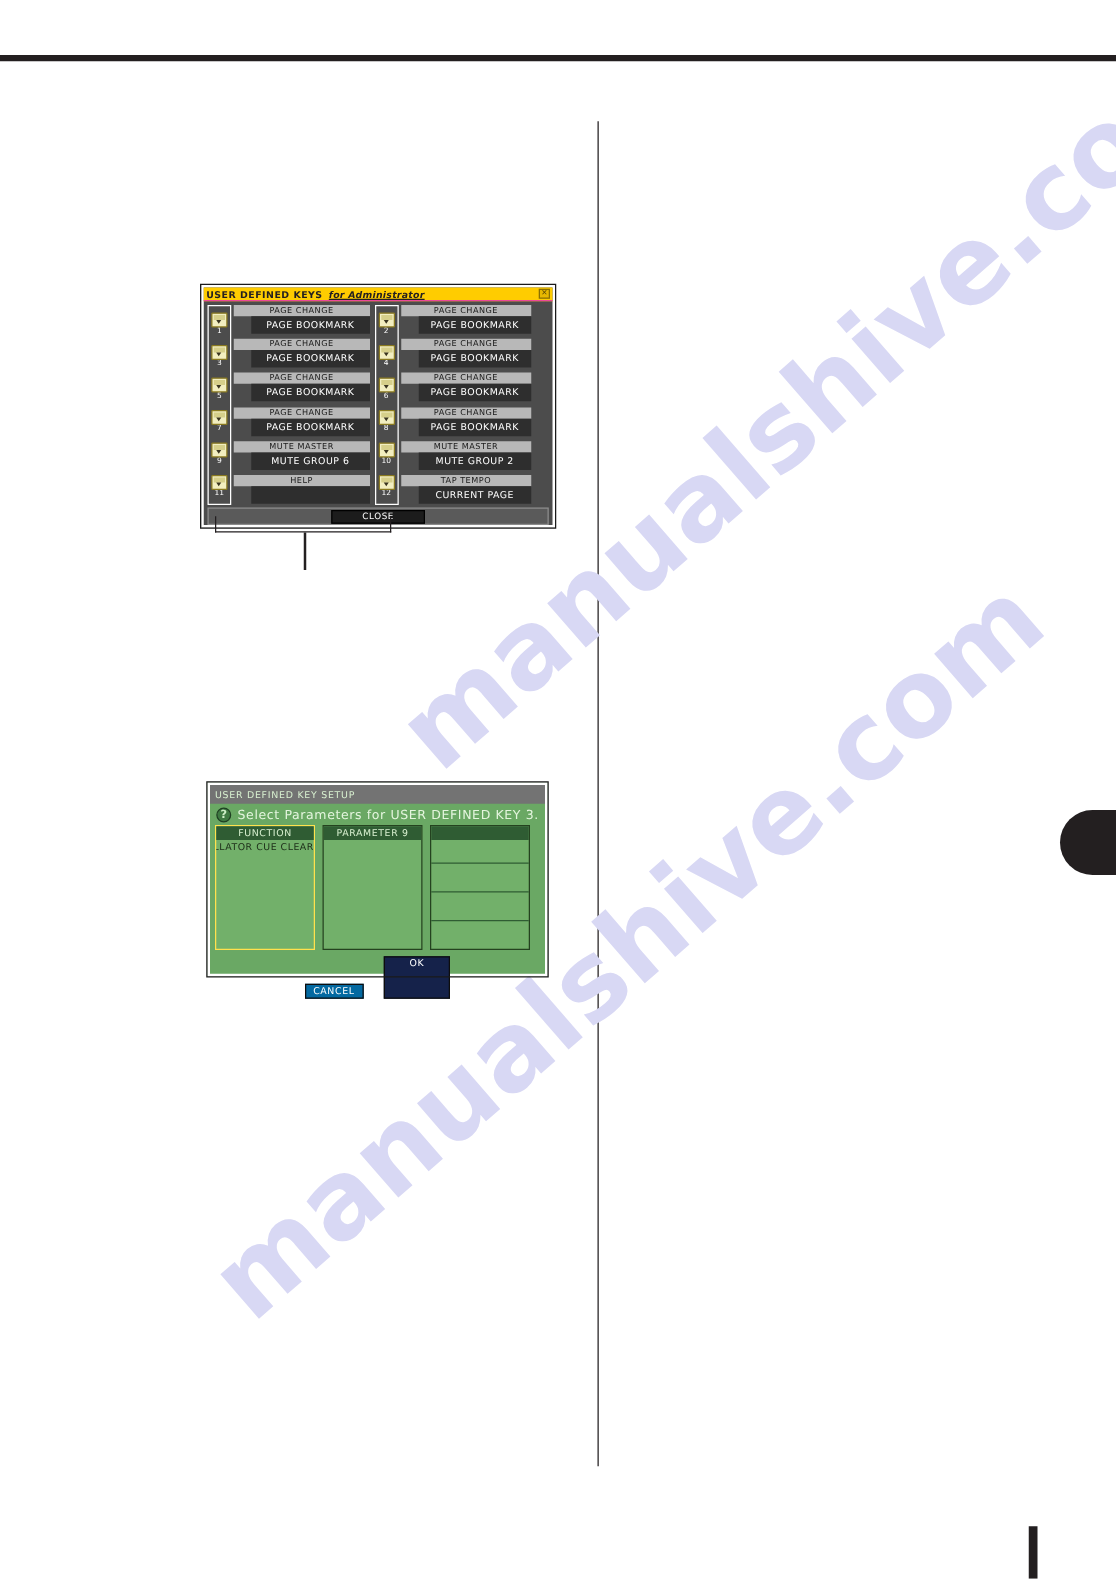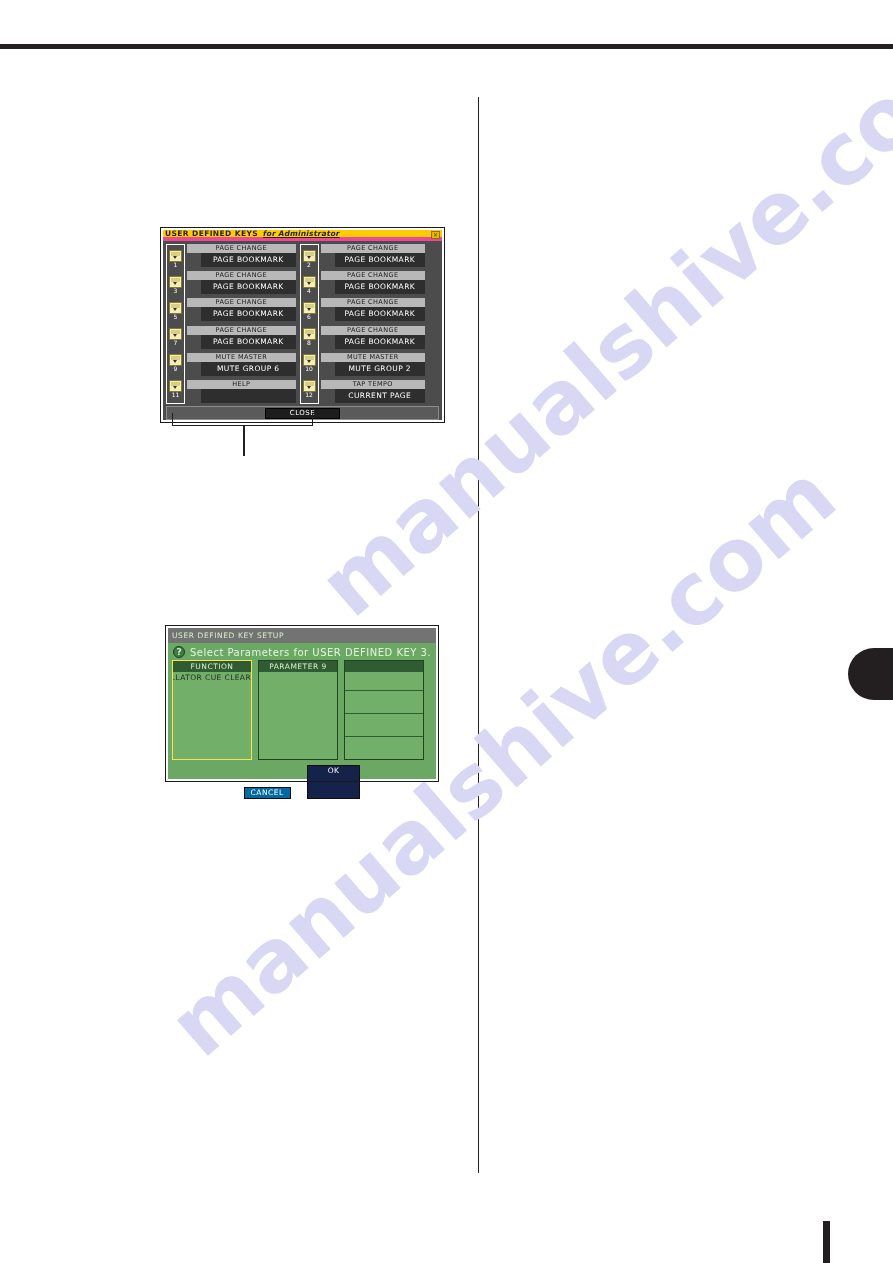--- a/index.html
+++ b/index.html
@@ -86,21 +86,21 @@
     background: #4c4c4c;
     border: 2px solid #ffffff;
     outline: 1px solid #1a1a1a;
     box-sizing: border-box;
     font-family: "DejaVu Sans", sans-serif;
   }
   .udk-titlebar {
     position: relative;
     height: 11px;
     background: #ffcc00;
-    border-bottom: 4px solid #ec4899;
+    border-bottom: 1px solid #ec4899;
     display: flex;
     align-items: center;
     padding: 0 2px;
     box-sizing: border-box;
   }
   .udk-title {
     font-size: 7.5px;
     color: #231f20;
     letter-spacing: 0.4px;
     font-weight: 700;

